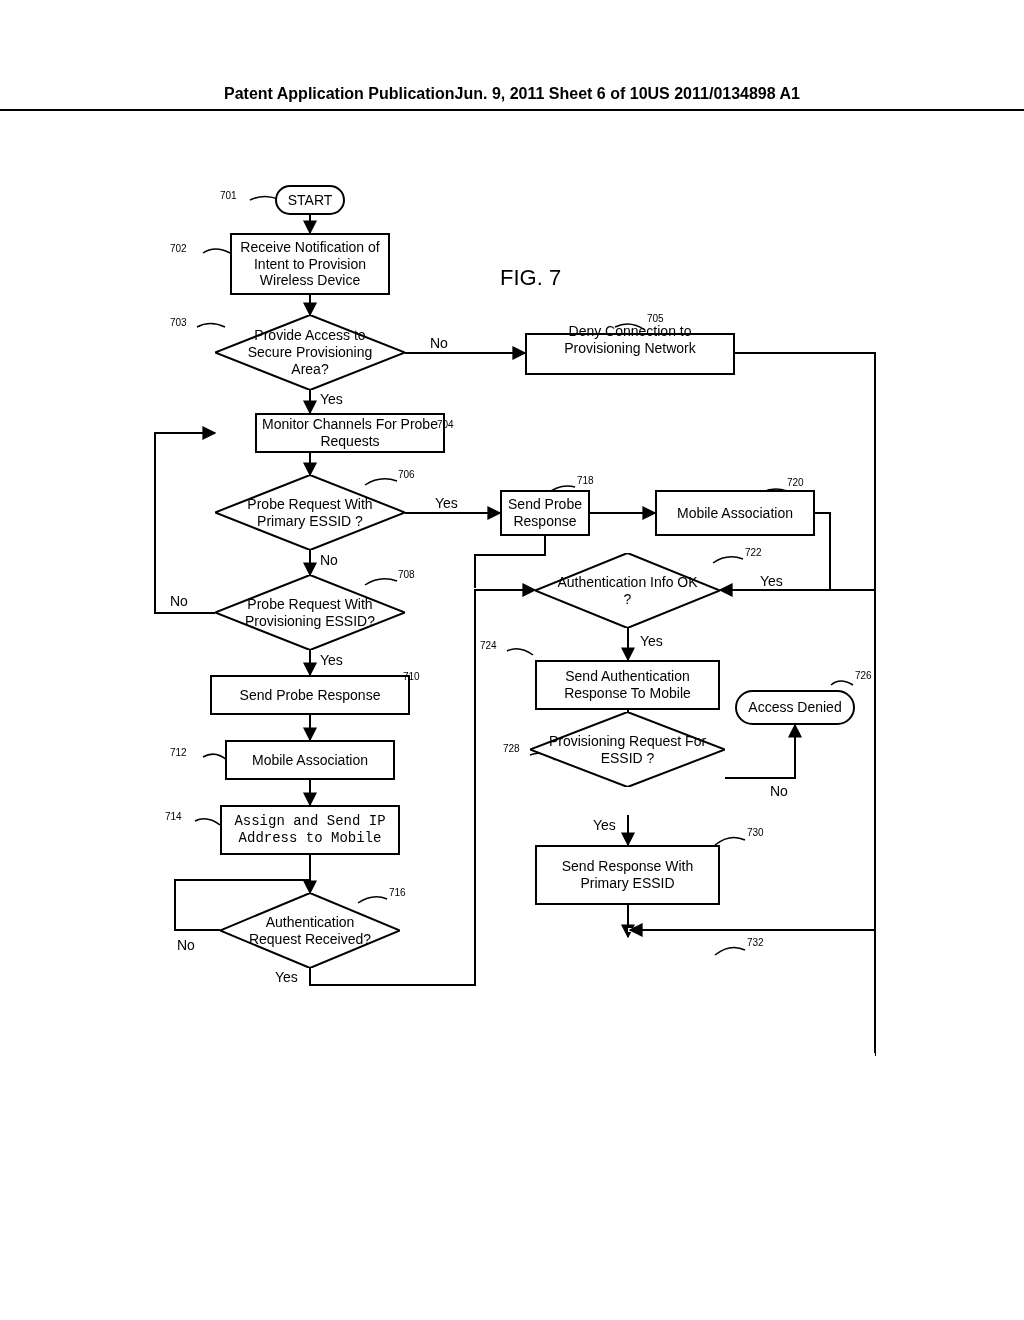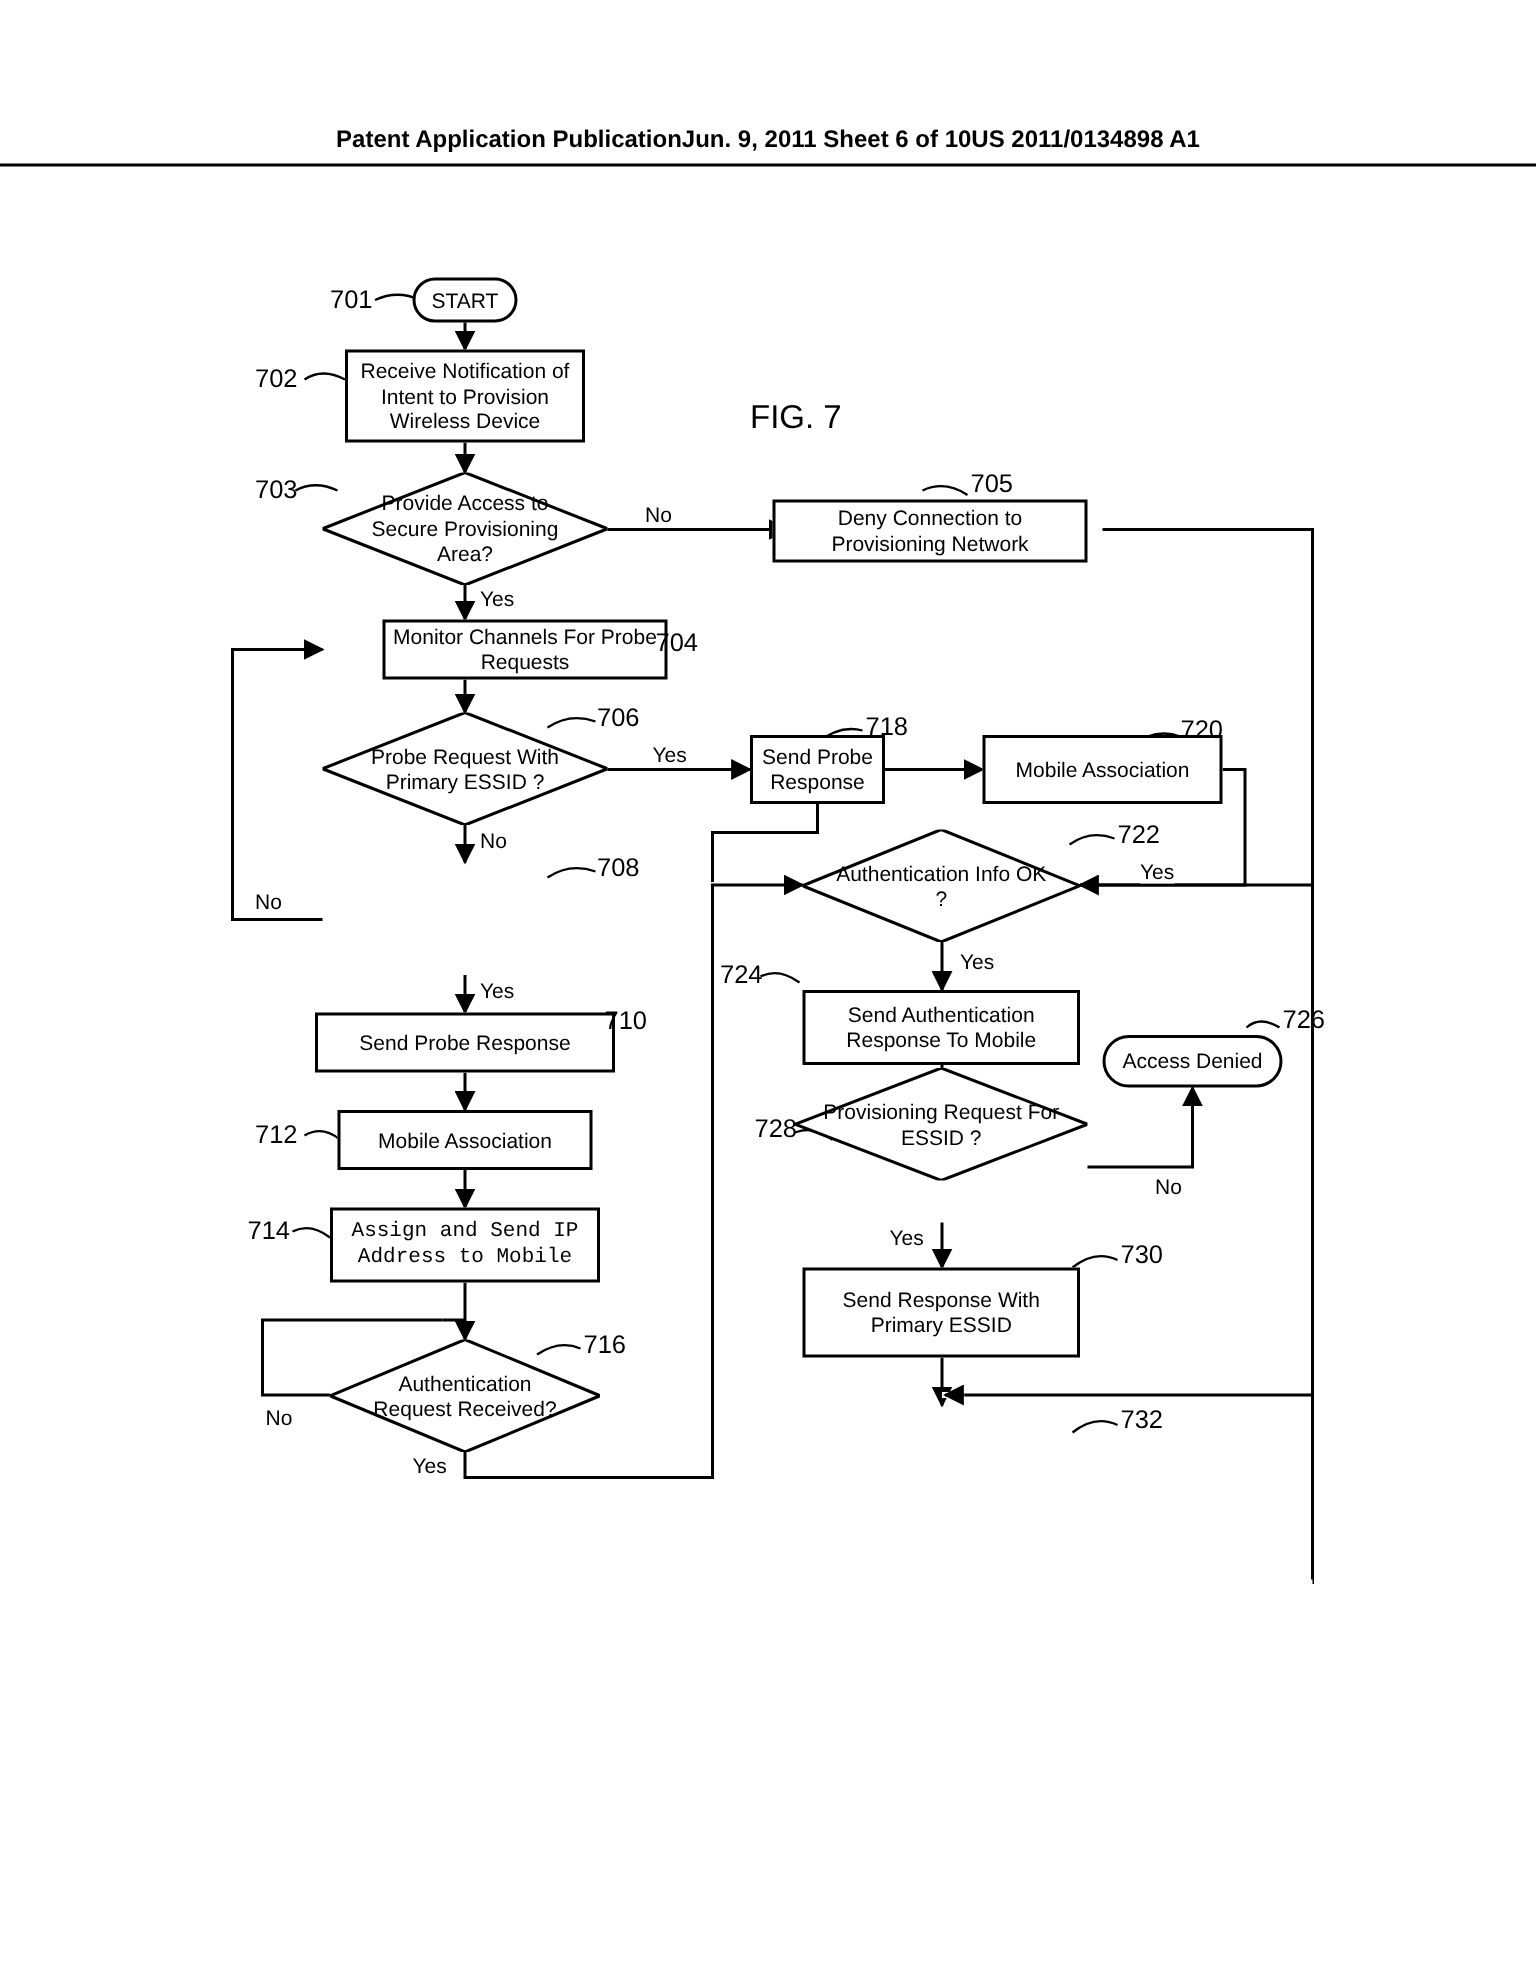--- a/index.html
+++ b/index.html
@@ -39,21 +39,21 @@
     font-size: 14px;
     line-height: 1.2;
   }
   .box { border: 2px solid #000; background: #fff; }
   .terminator { border: 2px solid #000; border-radius: 18px; background: #fff; }
   .diamond-wrap {}
   .diamond-svg { position: absolute; top: 0; left: 0; width: 100%; height: 100%; }
   .diamond-text { position: absolute; top: 0; left: 0; width: 100%; height: 100%;
     display:flex; align-items:center; justify-content:center; text-align:center;
     font-size:14px; line-height:1.2; padding: 0 18px; }
-  .ref-label { position: absolute; font-size: 17px; }
+  .ref-label { position: absolute; font-size: 10px; }
   .edge-label { position: absolute; font-size: 14px; background:#fff; }
   .fig-title { position:absolute; font-size: 22px; }
   svg.connectors { position: absolute; top:0; left:0; width: 800px; height: 940px; }
 </style>
 </head>
 <body>
 
 <div class="header">
   <span>Patent Application Publication</span>
   <span>Jun. 9, 2011  Sheet 6 of 10</span>
@@ -186,21 +186,21 @@
         <polygon points="95,0 190,37.5 95,75 0,37.5" fill="#fff" stroke="#000" stroke-width="2"></polygon>
       </svg>
   <div class="diamond-text">
         <span>Provide Access to Secure Provisioning Area?</span>
       </div>
 </div>
 <div class="ref-label" style="left:55px; top:132px;">703</div>
 <div class="edge-label" style="left:315px; top:150px;">No</div>
 <div class="edge-label" style="left:205px; top:206px;">Yes</div>
 
-<div class="shape box" style="left:400px; top:148px; width:210px; height:42px; padding:16px;">
+<div class="shape box" style="left:410px; top:148px; width:210px; height:42px; padding:16px;align-items:flex-end;">
   <span>Deny Connection to Provisioning Network</span>
 </div>
 <div class="ref-label" style="left:532px; top:128px;">705</div>
 
 <div class="shape box" style="left:100px; top:228px; width:190px; height:40px; padding:4px;margin-left:40px;">
   <span>Monitor Channels For Probe Requests</span>
 </div>
 <div class="ref-label" style="left:322px; top:234px;">704</div>
 
 <div class="shape diamond-wrap" style="left:100px; top:290px; width:190px; height:75px;">
@@ -218,20 +218,28 @@
 <div class="shape box" style="left:385px; top:305px; width:90px; height:46px; padding:2px;">
   <span>Send Probe Response</span>
 </div>
 <div class="ref-label" style="left:462px; top:290px;">718</div>
 
 <div class="shape box" style="left:540px; top:305px; width:160px; height:46px; padding:2px;">
   <span>Mobile Association</span>
 </div>
 <div class="ref-label" style="left:672px; top:292px;">720</div>
 
+<div class="shape diamond-wrap" style="left:100px; top:390px; width:190px; height:75px;">
+  <svg class="diamond-svg" viewBox="0 0 190 75" preserveAspectRatio="none">
+        <polygon points="95,0 190,37.5 95,75 0,37.5" fill="#fff" stroke="#000" stroke-width="2"></polygon>
+      </svg>
+  <div class="diamond-text">
+        <span>Probe Request With Provisioning ESSID?</span>
+      </div>
+</div>
 <div class="ref-label" style="left:283px; top:384px;">708</div>
 <div class="edge-label" style="left:55px; top:408px;">No</div>
 <div class="edge-label" style="left:205px; top:467px;">Yes</div>
 
 <div class="shape diamond-wrap" style="left:420px; top:368px; width:185px; height:75px;">
   <svg class="diamond-svg" viewBox="0 0 185 75" preserveAspectRatio="none">
         <polygon points="92.5,0 185,37.5 92.5,75 0,37.5" fill="#fff" stroke="#000" stroke-width="2"></polygon>
       </svg>
   <div class="diamond-text">
         <span>Authentication Info OK ?</span>

